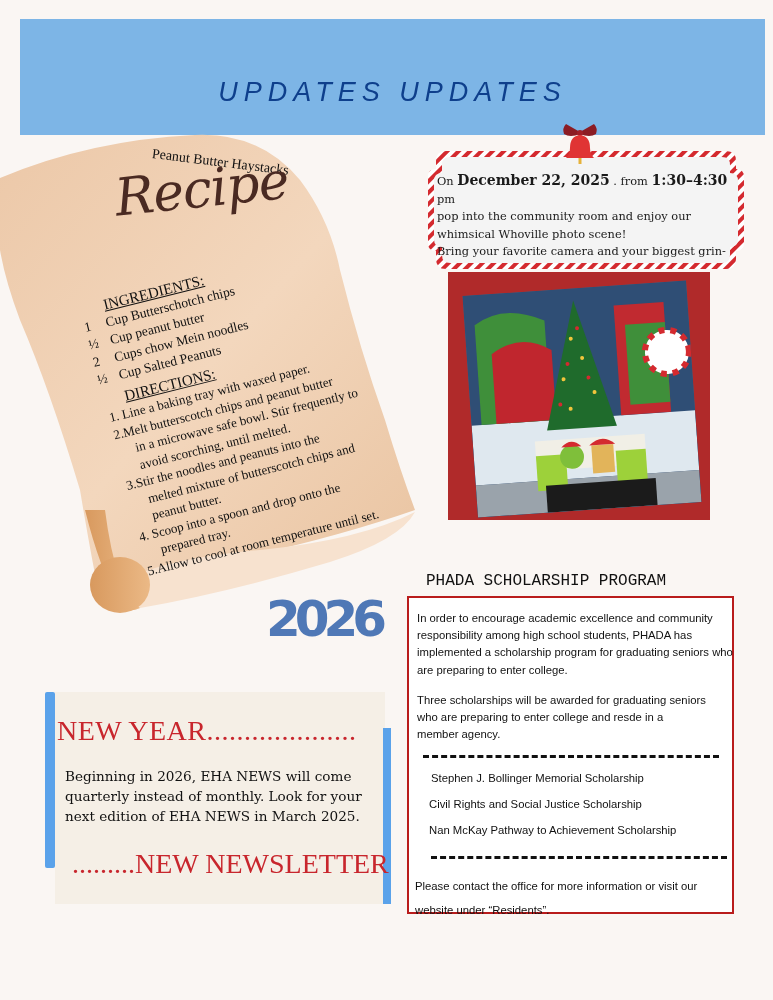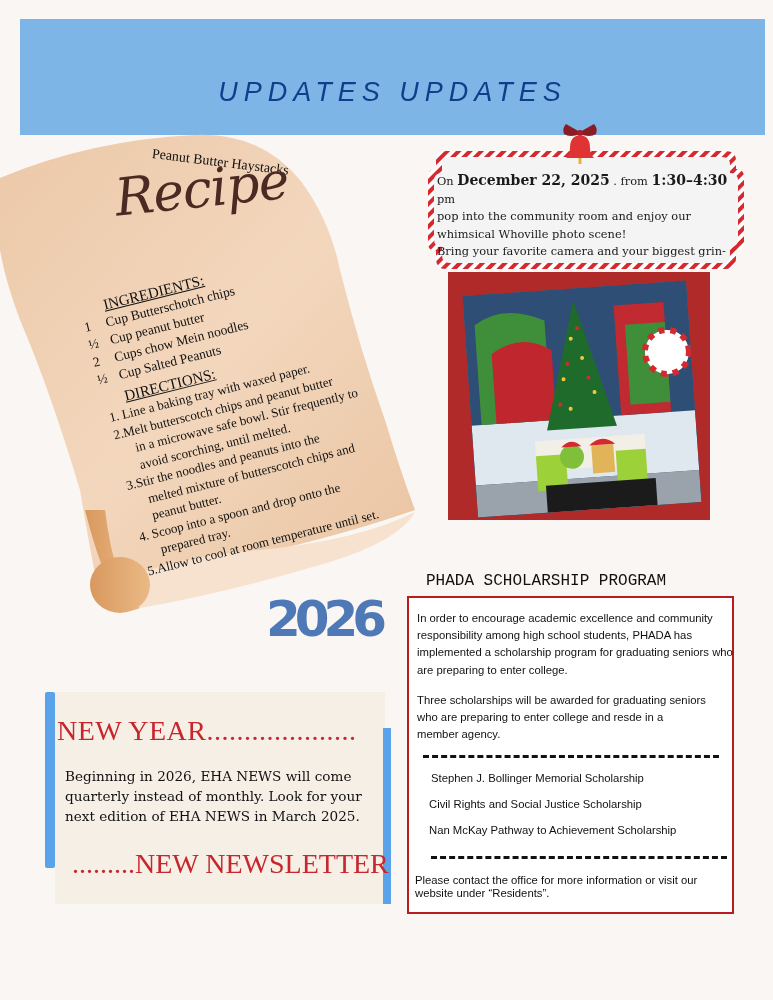--- a/index.html
+++ b/index.html
@@ -54,21 +54,21 @@
   .sch-p { position: absolute; left: 8px; font-family: "Liberation Sans", sans-serif; font-size: 11.3px; line-height: 17.2px; color: #111; width: 320px; }
   .sch-p1 { top: 12px; }
   .sch-p2 { top: 94px; }
   .dash-line { position: absolute; height: 0; border-top: 3px dashed #111; }
   .dash1 { left: 14px; top: 157px; width: 296px; }
   .dash2 { left: 22px; top: 258px; width: 296px; }
   .sch-item { position: absolute; font-family: "Liberation Sans", sans-serif; font-size: 11.3px; color: #111; white-space: nowrap; }
   .sch-item-0 { left: 22px; top: 174px; text-align: center; }
   .sch-item-1 { left: 20px; top: 200px; }
   .sch-item-2 { left: 20px; top: 226px; }
-  .sch-contact { position: absolute; left: 6px; top: 276px; width: 320px; font-family: "Liberation Sans", sans-serif; font-size: 11.3px; line-height: 13px; color: #111; }
+  .sch-contact { position: absolute; left: 6px; top: 276px; width: 320px; font-family: "Liberation Sans", sans-serif; font-size: 11.3px; line-height: 24px; color: #111; }
 </style>
 </head>
 <body>
 
 <div class="banner">
   <div class="banner-title">UPDATES UPDATES</div>
 </div>
 
 <div class="scroll">
   <svg width="430" height="485" viewBox="0 0 430 485">

